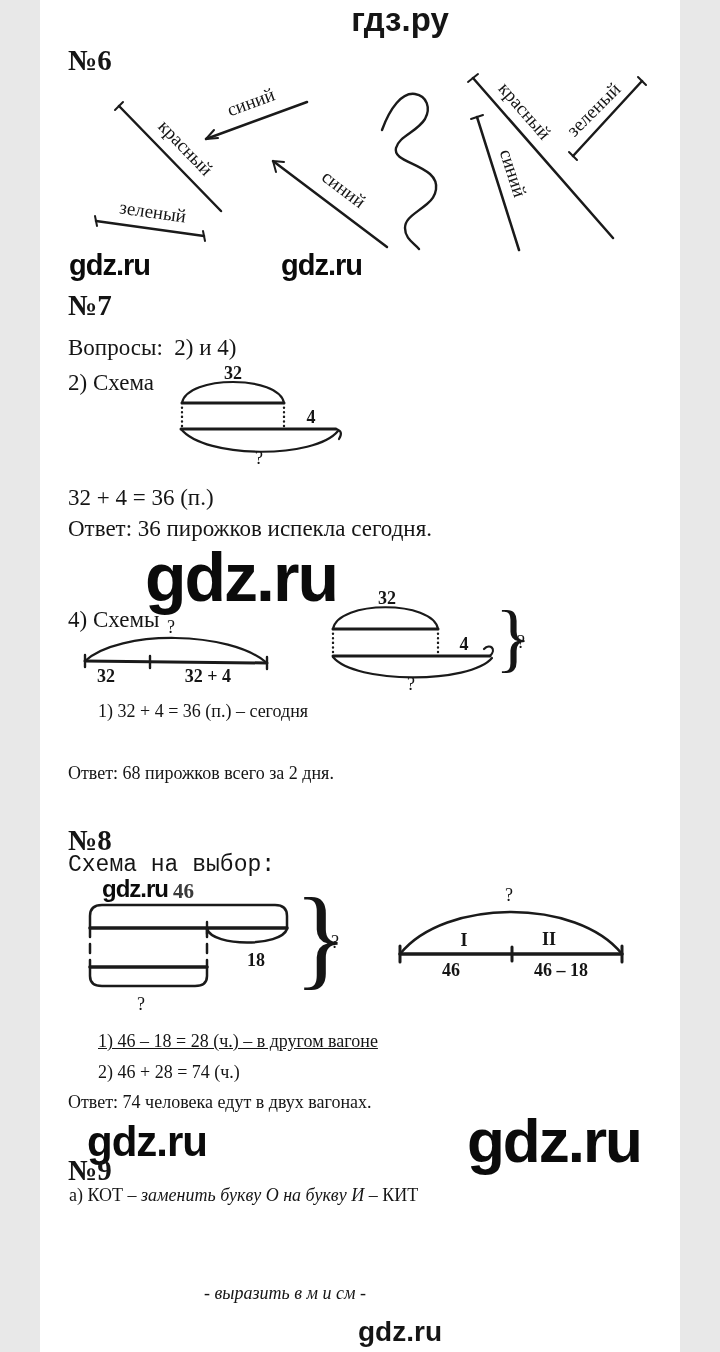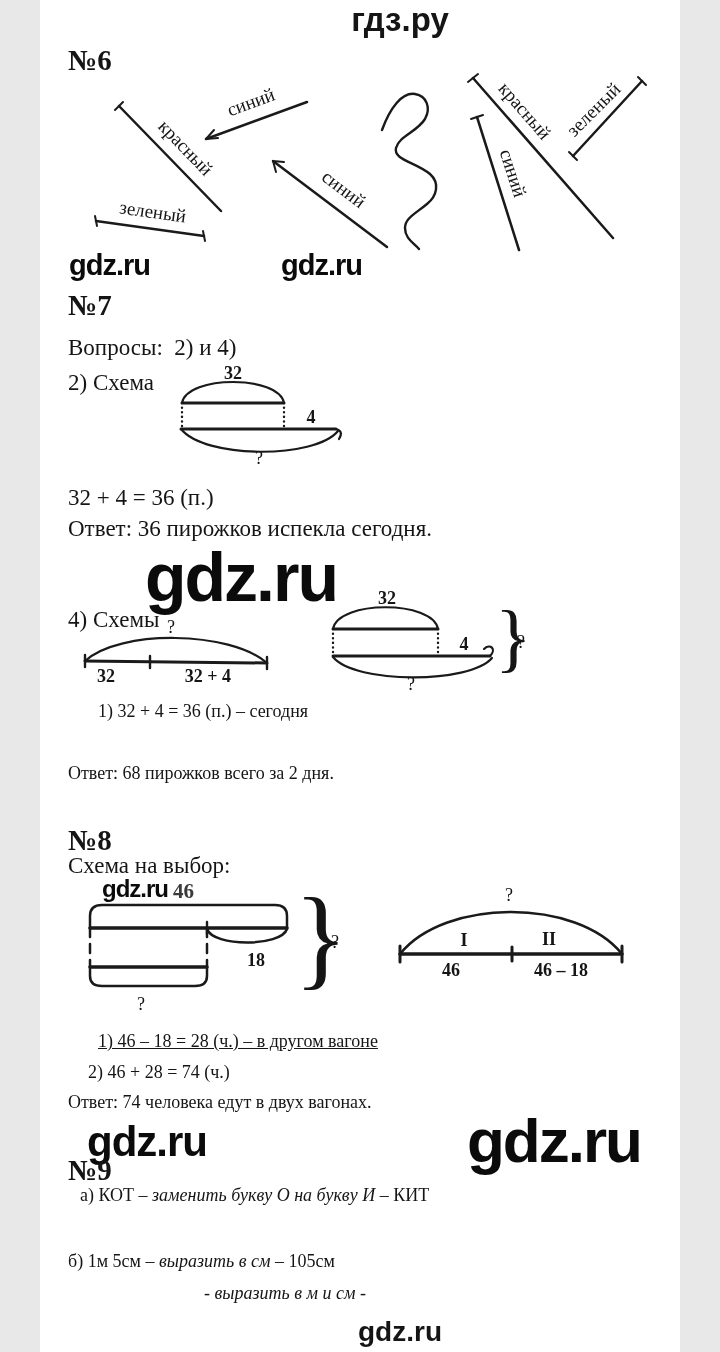--- a/index.html
+++ b/index.html
@@ -119,21 +119,21 @@
     <path d="M8,69 C30,96 145,96 167,70"></path>
     <text class="dq" x="86" y="102" text-anchor="middle" stroke="none" fill="#151515">?</text>
     <text class="brace" x="170" y="75" font-size="76" stroke="none" fill="#1a1a1a">}</text>
     <text class="dq" x="196" y="60" text-anchor="middle" font-size="19" stroke="none" fill="#151515">?</text>
   </svg>
 
   <div class="t ser26" style="left:58px;top:702px;">1) 32 + 4 = 36 (п.) – сегодня</div>
   <div class="t ser26" style="left:28px;top:764px;">Ответ: 68 пирожков всего за 2 дня.</div>
 
   <div class="t num" style="left:28px;top:826px;">№8</div>
-  <div class="t ser27" style="left:28px;top:854px;">Схема на выбор:</div>
+  <div class="t ser27" style="left:28px;top:854px;font-family:Liberation Mono, monospace;">Схема на выбор:</div>
   <div class="wm" style="left:62px;top:878px;font-size:24px;">gdz.ru</div>
   <div class="t lbl46" style="left:133px;top:881px;">46</div>
 
   <svg style="left:40px;top:885px" width="275" height="135" viewBox="0 0 275 135" stroke="#1a1a1a" stroke-width="2.5" stroke-linecap="round" fill="none">
     <path d="M10,43 L10,31 Q10,20 22,20 L195,20 Q207,20 207,31 L207,43"></path>
     <path d="M10,43 L207,43" stroke-width="3.5"></path>
     <path d="M127,37 L127,49" stroke-width="2.4"></path>
     <path d="M127,44 C133,62 201,62 207,44"></path>
     <text class="dnum" x="176" y="81" font-size="20" text-anchor="middle" stroke="none" fill="#151515">18</text>
     <path d="M10,43 L10,82 M127,43 L127,82" stroke-width="2.5" stroke-dasharray="9,7"></path>
@@ -149,30 +149,29 @@
     <path d="M10,76 C55,20 187,20 232,76"></path>
     <path d="M10,76 L232,76" stroke-width="3.5"></path>
     <path d="M10,68 L10,84 M232,68 L232,84 M122,69 L122,83" stroke-width="3"></path>
     <text class="dnum" x="74" y="68" font-size="23" text-anchor="middle" stroke="none" fill="#151515">I</text>
     <text class="dnum" x="159" y="67" font-size="23" text-anchor="middle" stroke="none" fill="#151515">II</text>
     <text class="dnum" x="61" y="98" font-size="21" text-anchor="middle" stroke="none" fill="#151515">46</text>
     <text class="dnum" x="171" y="98" font-size="21" text-anchor="middle" stroke="none" fill="#151515">46 – 18</text>
   </svg>
 
   <div class="t ser26" style="left:58px;top:1032px;text-decoration:underline;">1) 46 – 18 = 28 (ч.) – в другом вагоне</div>
-  <div class="t ser26" style="left:48px;top:1063px;text-align:center;">2) 46 + 28 = 74 (ч.)</div>
+  <div class="t ser26" style="left:58px;top:1063px;text-align:center;">2) 46 + 28 = 74 (ч.)</div>
   <div class="t ser26" style="left:28px;top:1093px;">Ответ: 74 человека едут в двух вагонах.</div>
 
   <div class="wm" style="left:47px;top:1122px;font-size:42px;">gdz.ru</div>
   <div class="wm" style="left:427px;top:1112px;font-size:62px;letter-spacing:-2px;">gdz.ru</div>
 
   <div class="t num" style="left:28px;top:1156px;">№9</div>
 
-  <div class="t ser26" style="left:40px;top:1186px;"><span>а) КОТ – </span><span class="it">заменить букву О на букву И</span><span> – КИТ</span></div>
+  <div class="t ser26" style="left:29px;top:1186px;"><span>а) КОТ – </span><span class="it">заменить букву О на букву И</span><span> – КИТ</span></div>
 
 
-  <div class="t ser26" style="left:28px;top:1252px;"><span>б) 1м 5см – </span><span class="it">выразить в см</span><span> – 105см</span></div>
 
   <div class="t ser26 it" style="left:164px;top:1284px;">- выразить в м и см -</div>
 
   <div class="t center" style="top:1318px;font-family:'Liberation Sans','DejaVu Sans',sans-serif;font-weight:bold;font-size:28px;">gdz.ru</div>
 
 </div>
 
 </body></html>

